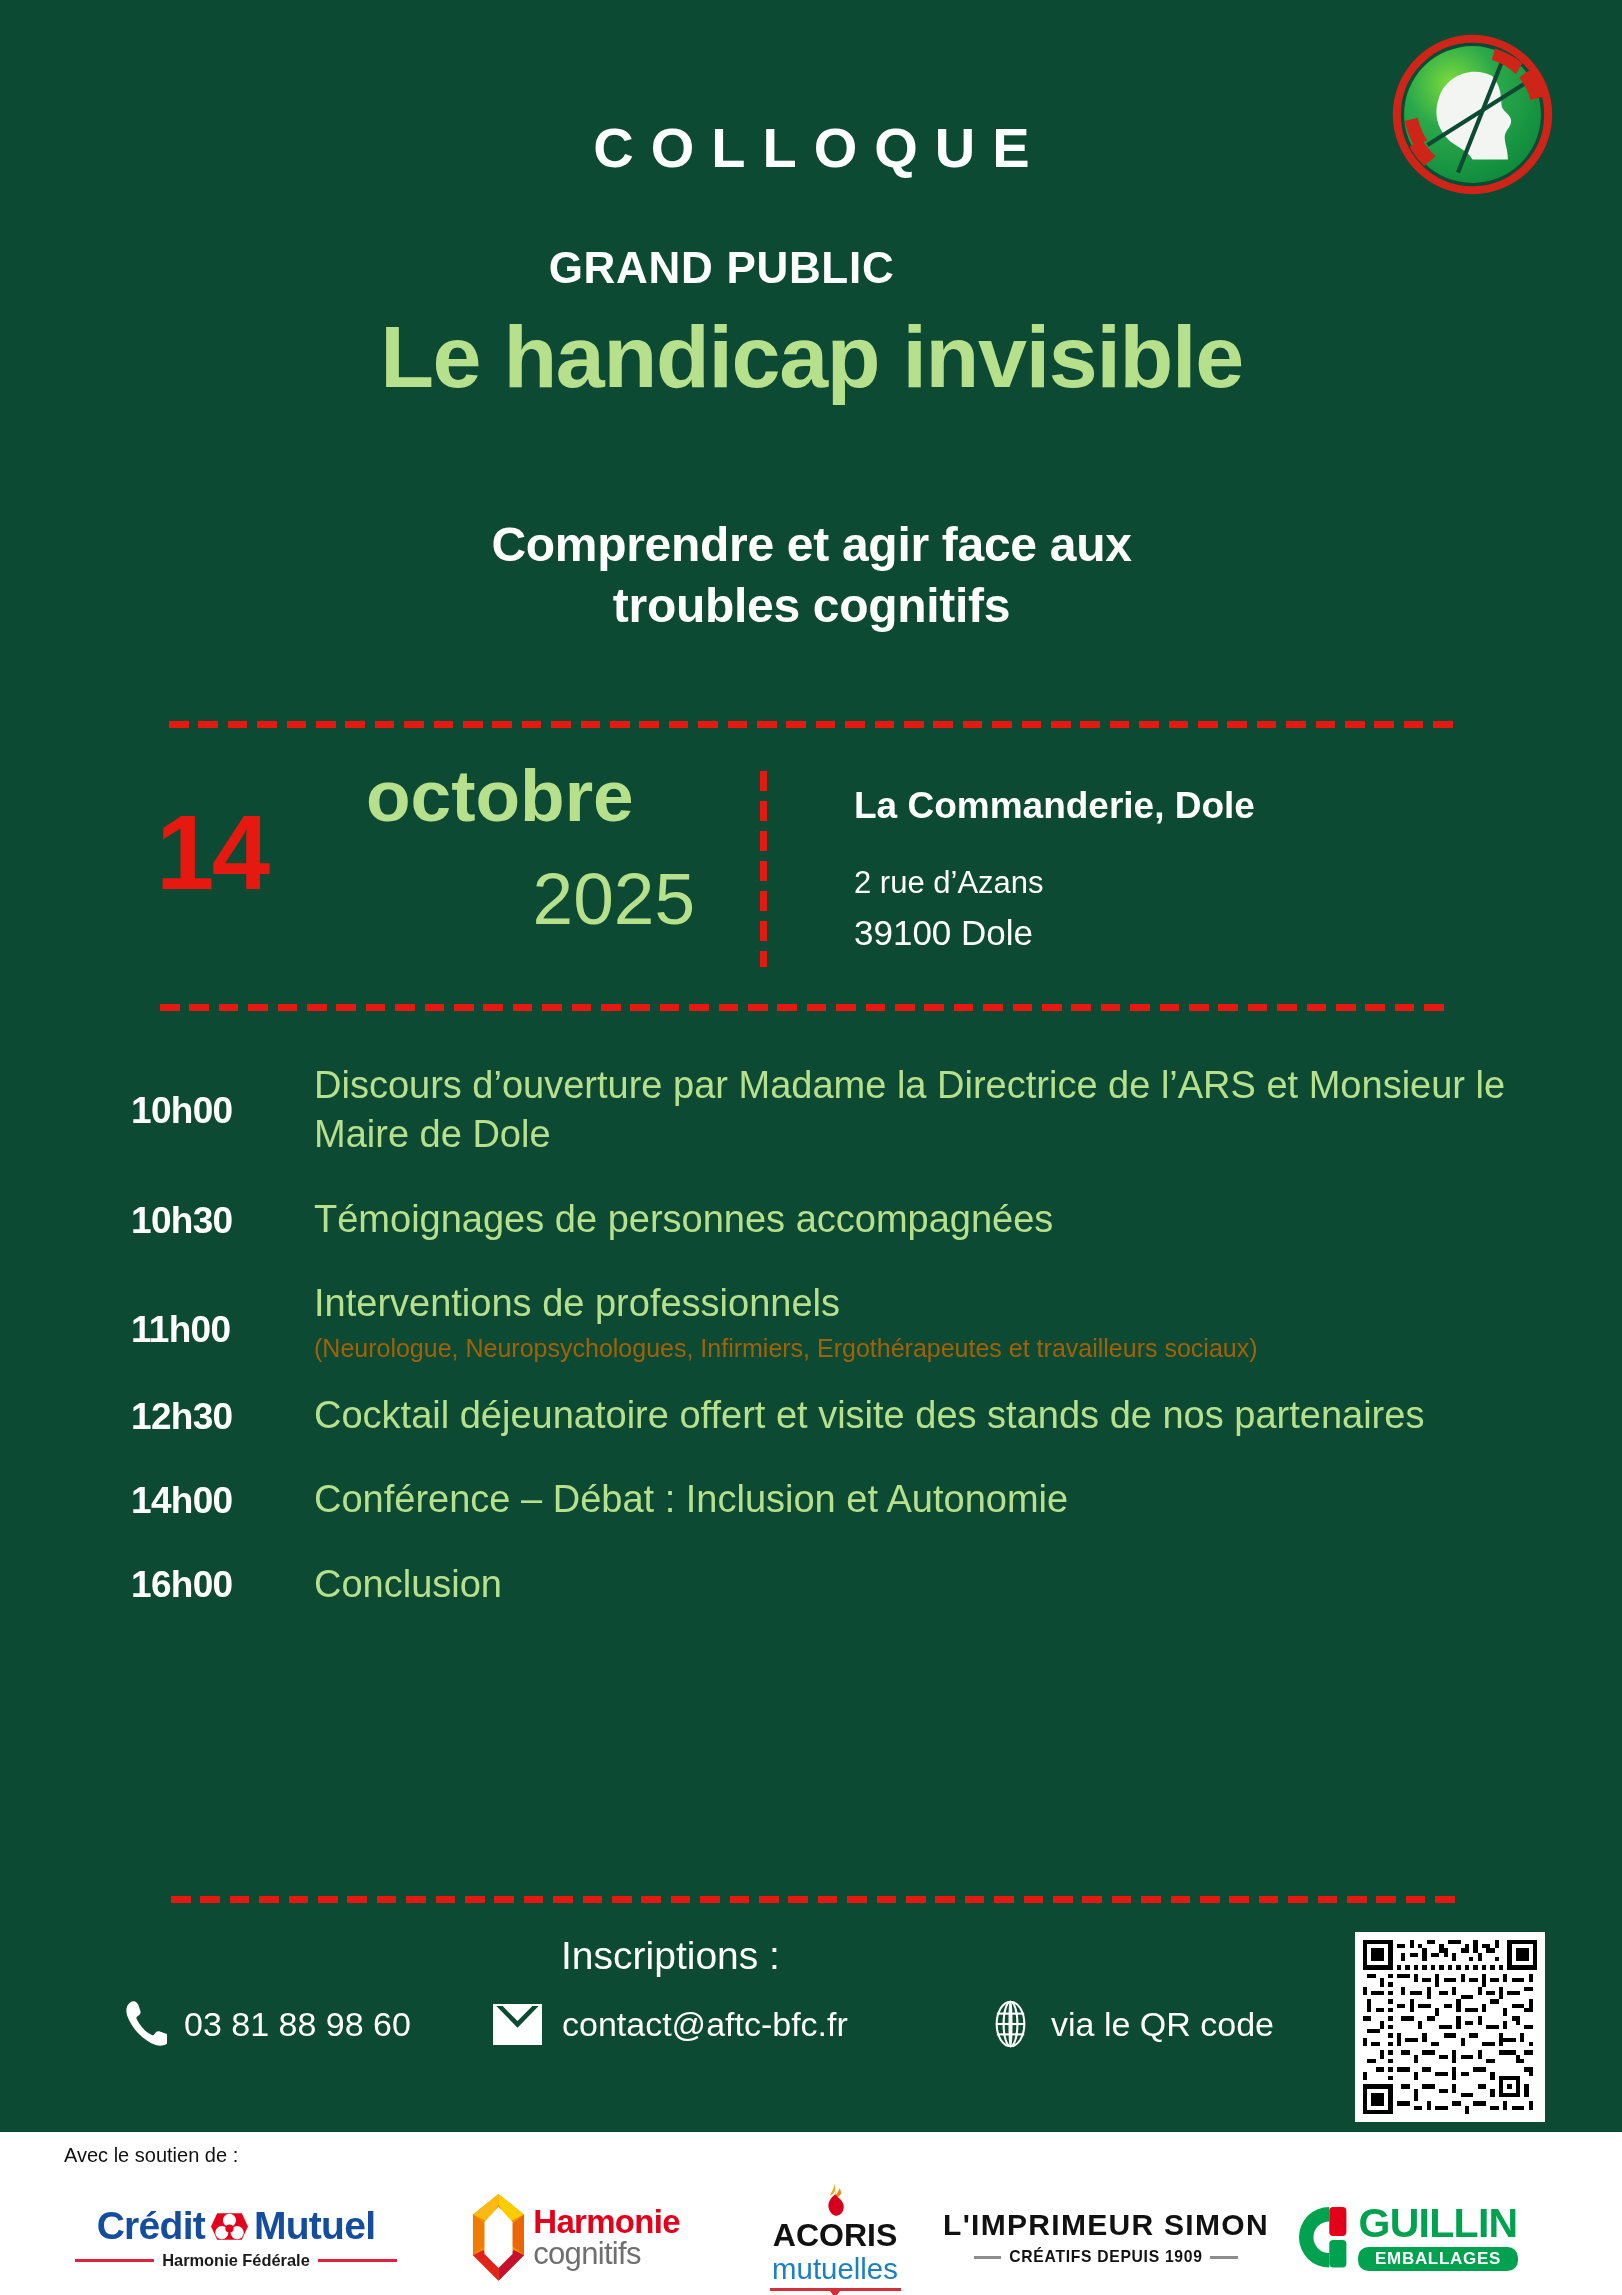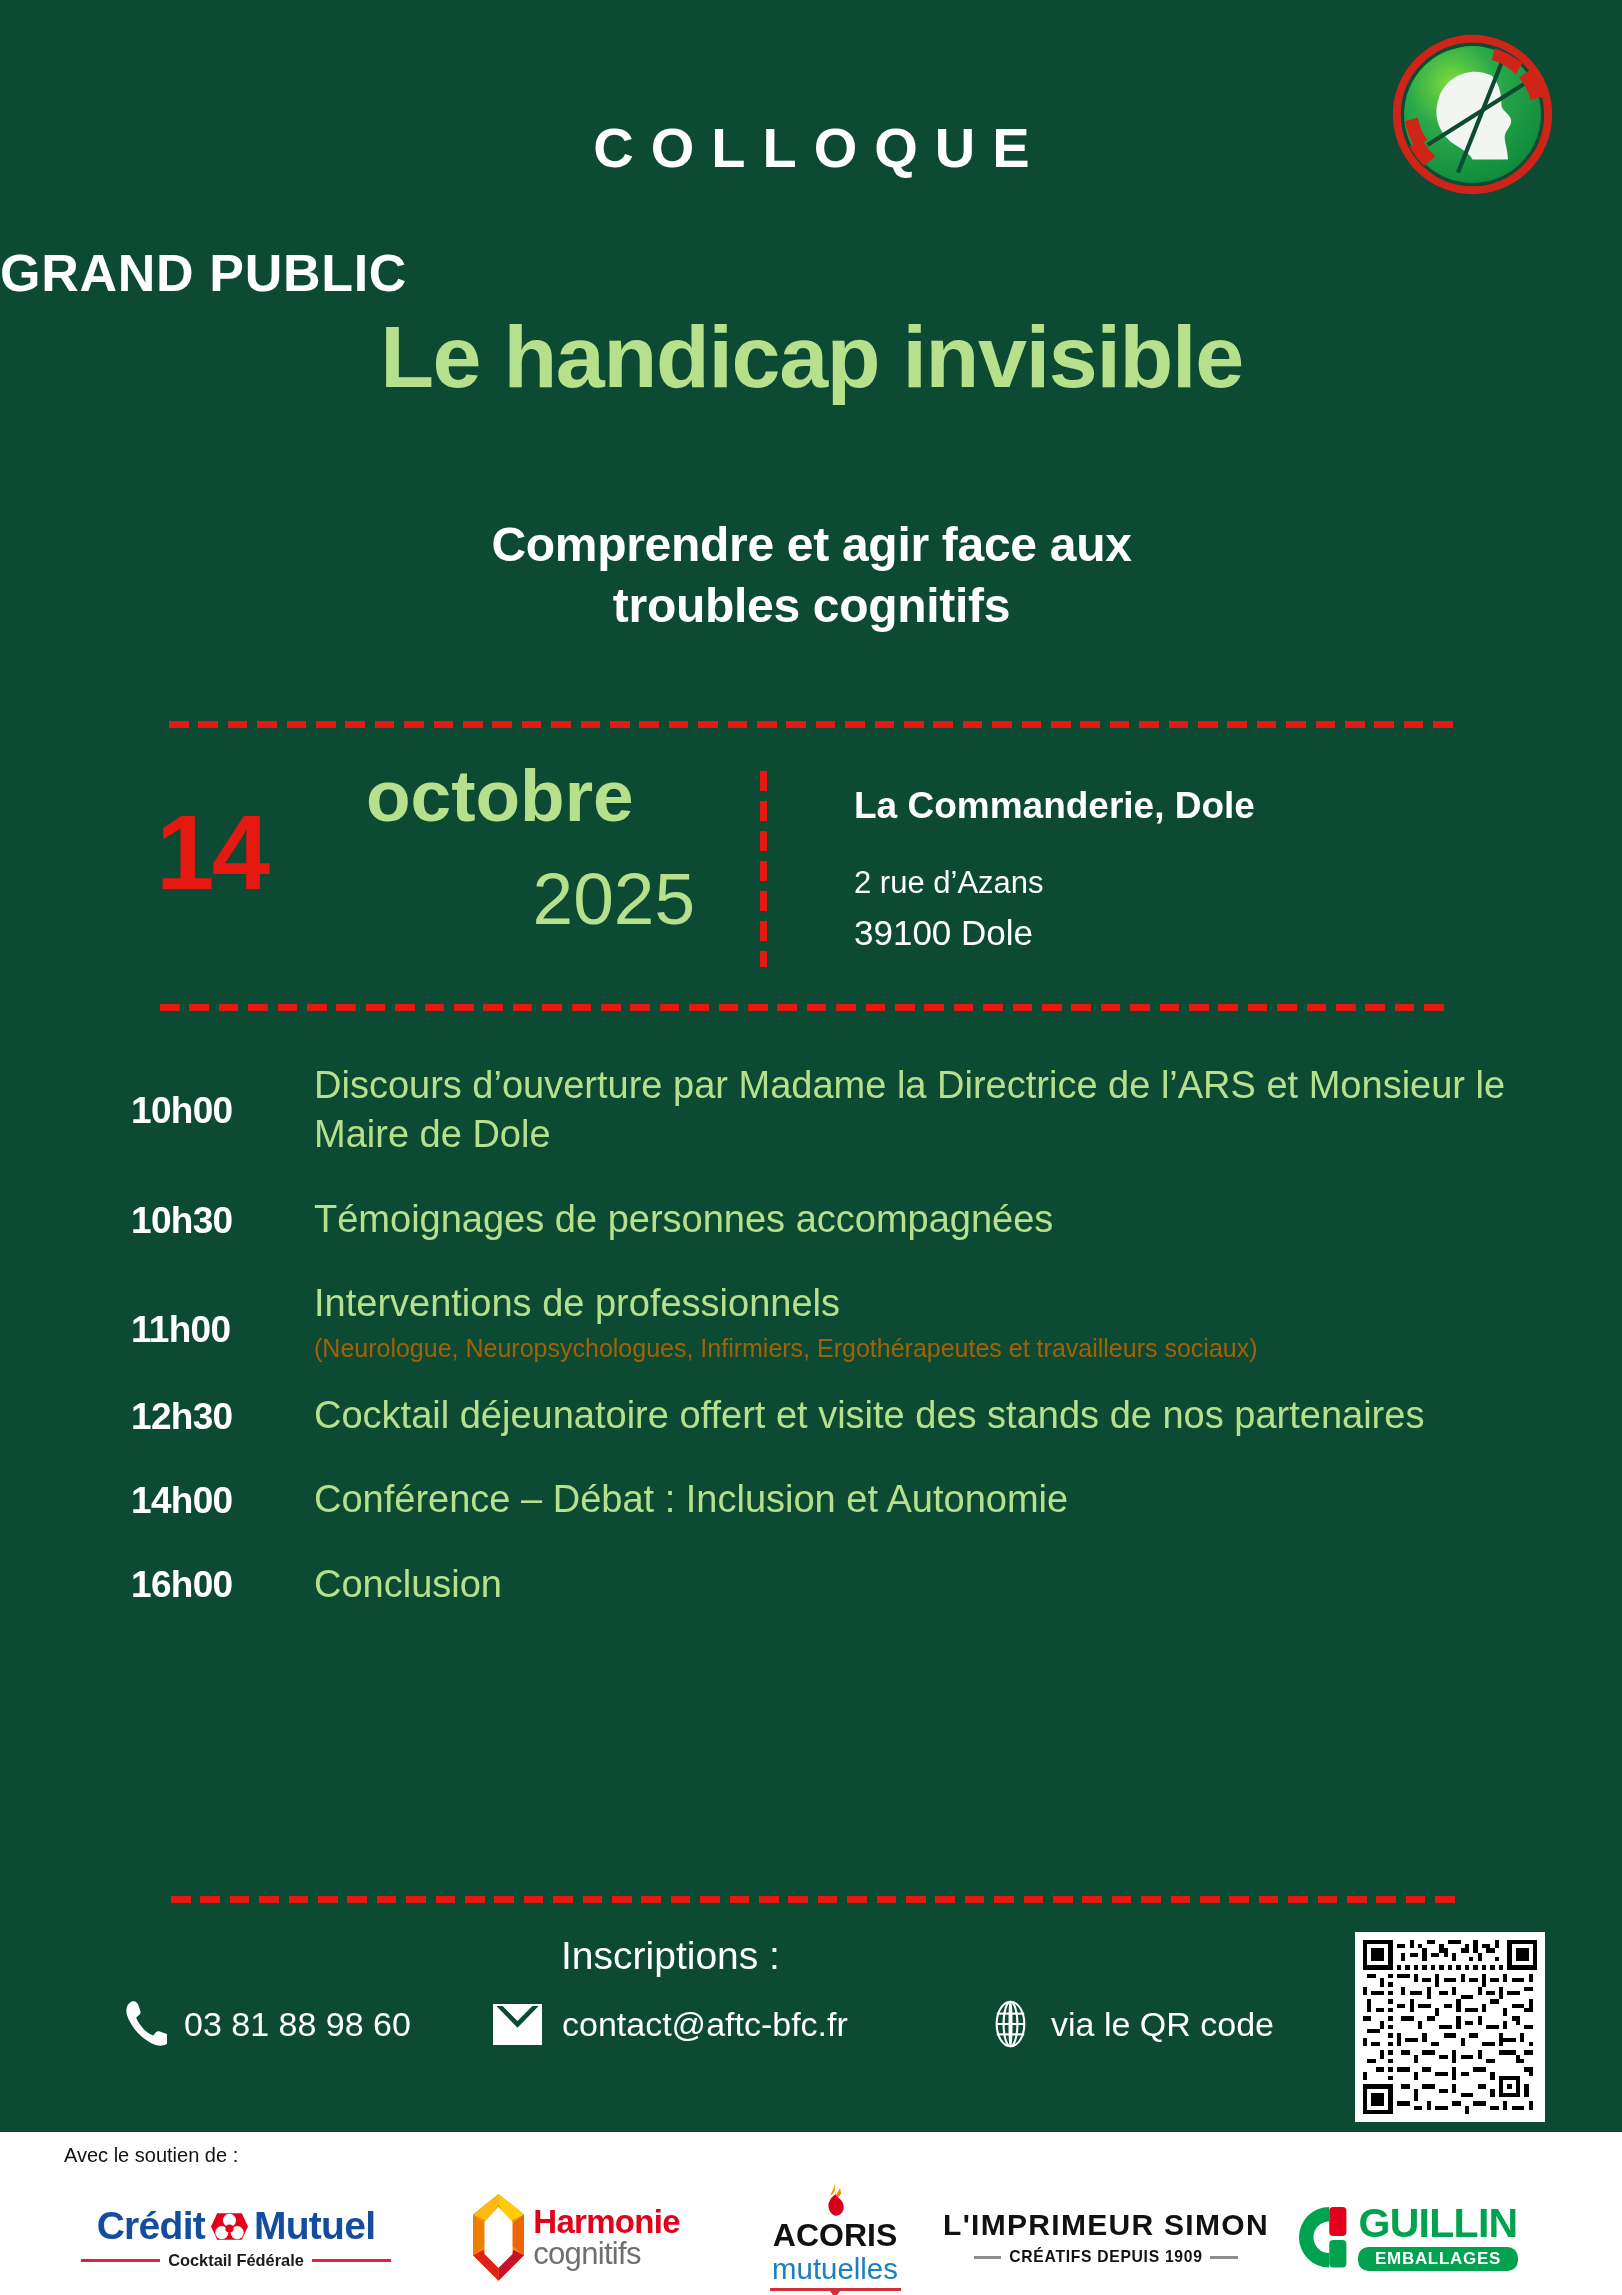--- a/index.html
+++ b/index.html
@@ -53,23 +53,23 @@
     font-weight: 700;
     letter-spacing: 17px;
     text-indent: 17px;
     font-family: "Liberation Sans", sans-serif;
   }
   .grand-public {
     position: absolute;
     left: 0;
     top: 243px;
     width: 1443px;
-    text-align: left;
-    color: #ffffff;
-    font-size: 52px;
+    text-align: center;
+    color: #ffffff;
+    font-size: 44px;
     font-weight: 700;
     letter-spacing: 0.7px;
   }
   .main-title {
     position: absolute;
     left: 0;
     top: 313px;
     width: 1623px;
     text-align: center;
     color: #b7e08c;
@@ -720,21 +720,21 @@
                 <circle cx="20" cy="13" r="6.4" fill="#ffffff"></circle>
                 <circle cx="12.5" cy="25" r="6.4" fill="#ffffff"></circle>
                 <circle cx="27.5" cy="25" r="6.4" fill="#ffffff"></circle>
                 <circle cx="20" cy="21" r="4" fill="#e2001a"></circle>
               </svg>
             </span>
             <span>Mutuel</span>
           </div>
           <div class="cm-line2">
             <span class="cm-rule"></span>
-            <span class="cm-sub">Cocktail Fédérale</span>
+            <span class="cm-sub">Harmonie Fédérale</span>
             <span class="cm-rule"></span>
           </div>
         </div>
       </div>
 
       <div class="logo-slot slot-hm">
         <div class="hm-wrap">
           <span class="hm-gem">
             <svg viewBox="0 0 40 68" xmlns="http://www.w3.org/2000/svg">
               <path d="M20 0 L40 16 L40 48 L20 68 L0 48 L0 16 Z" fill="#f29100"></path>

